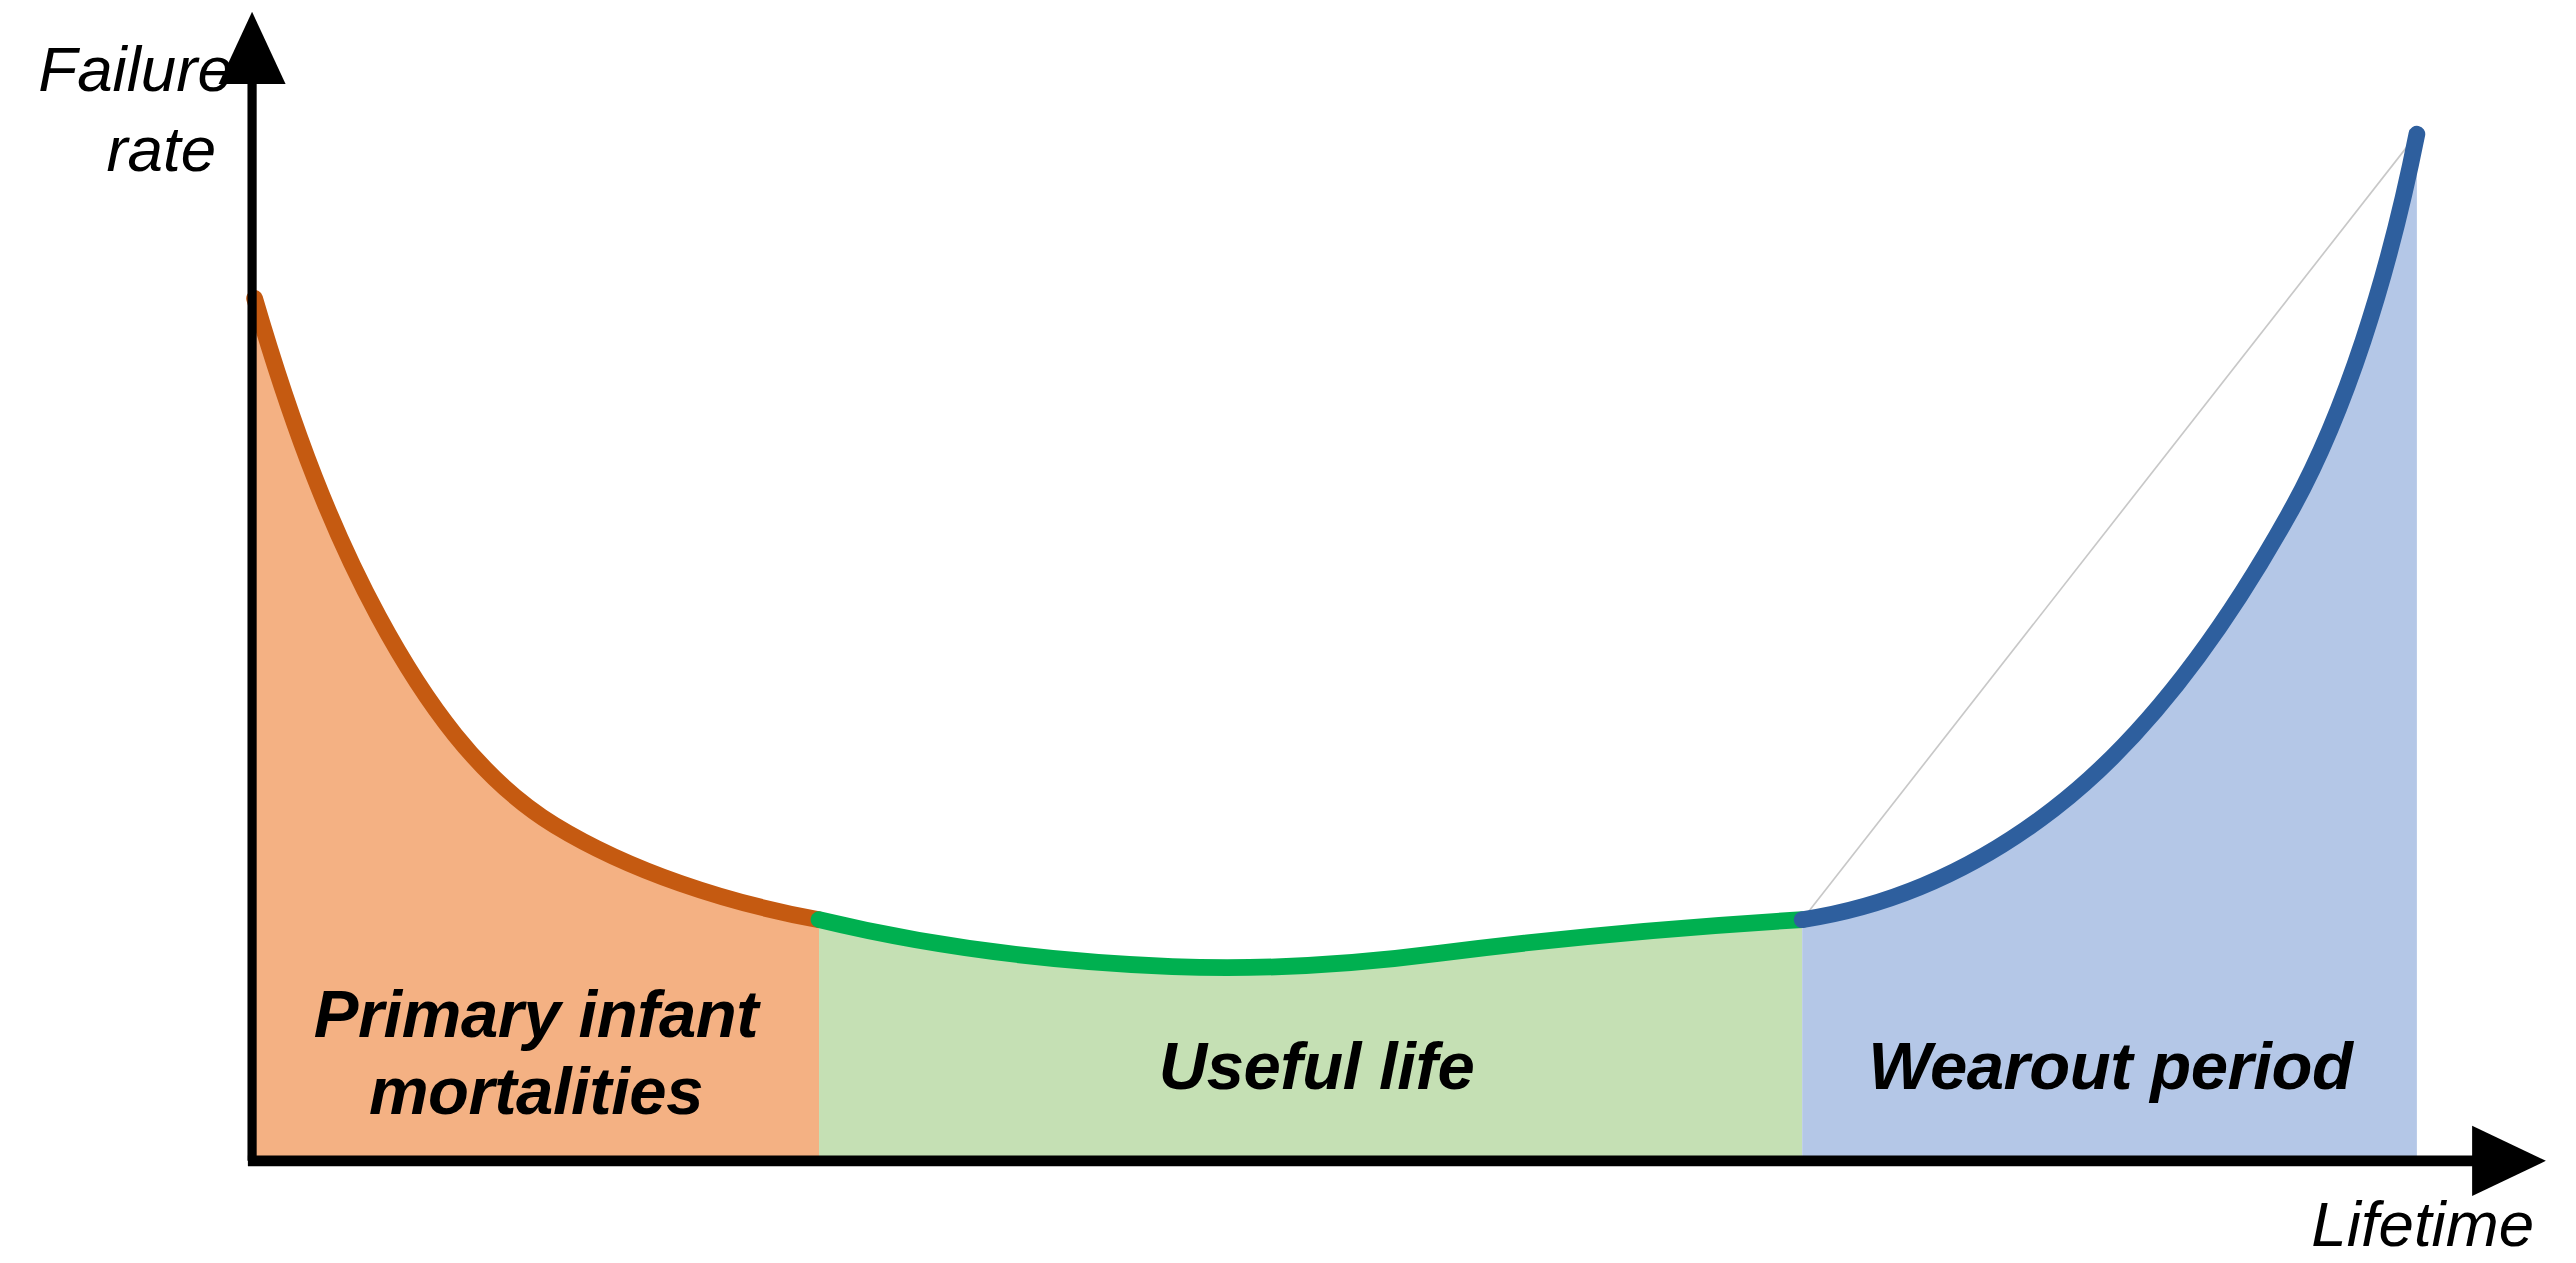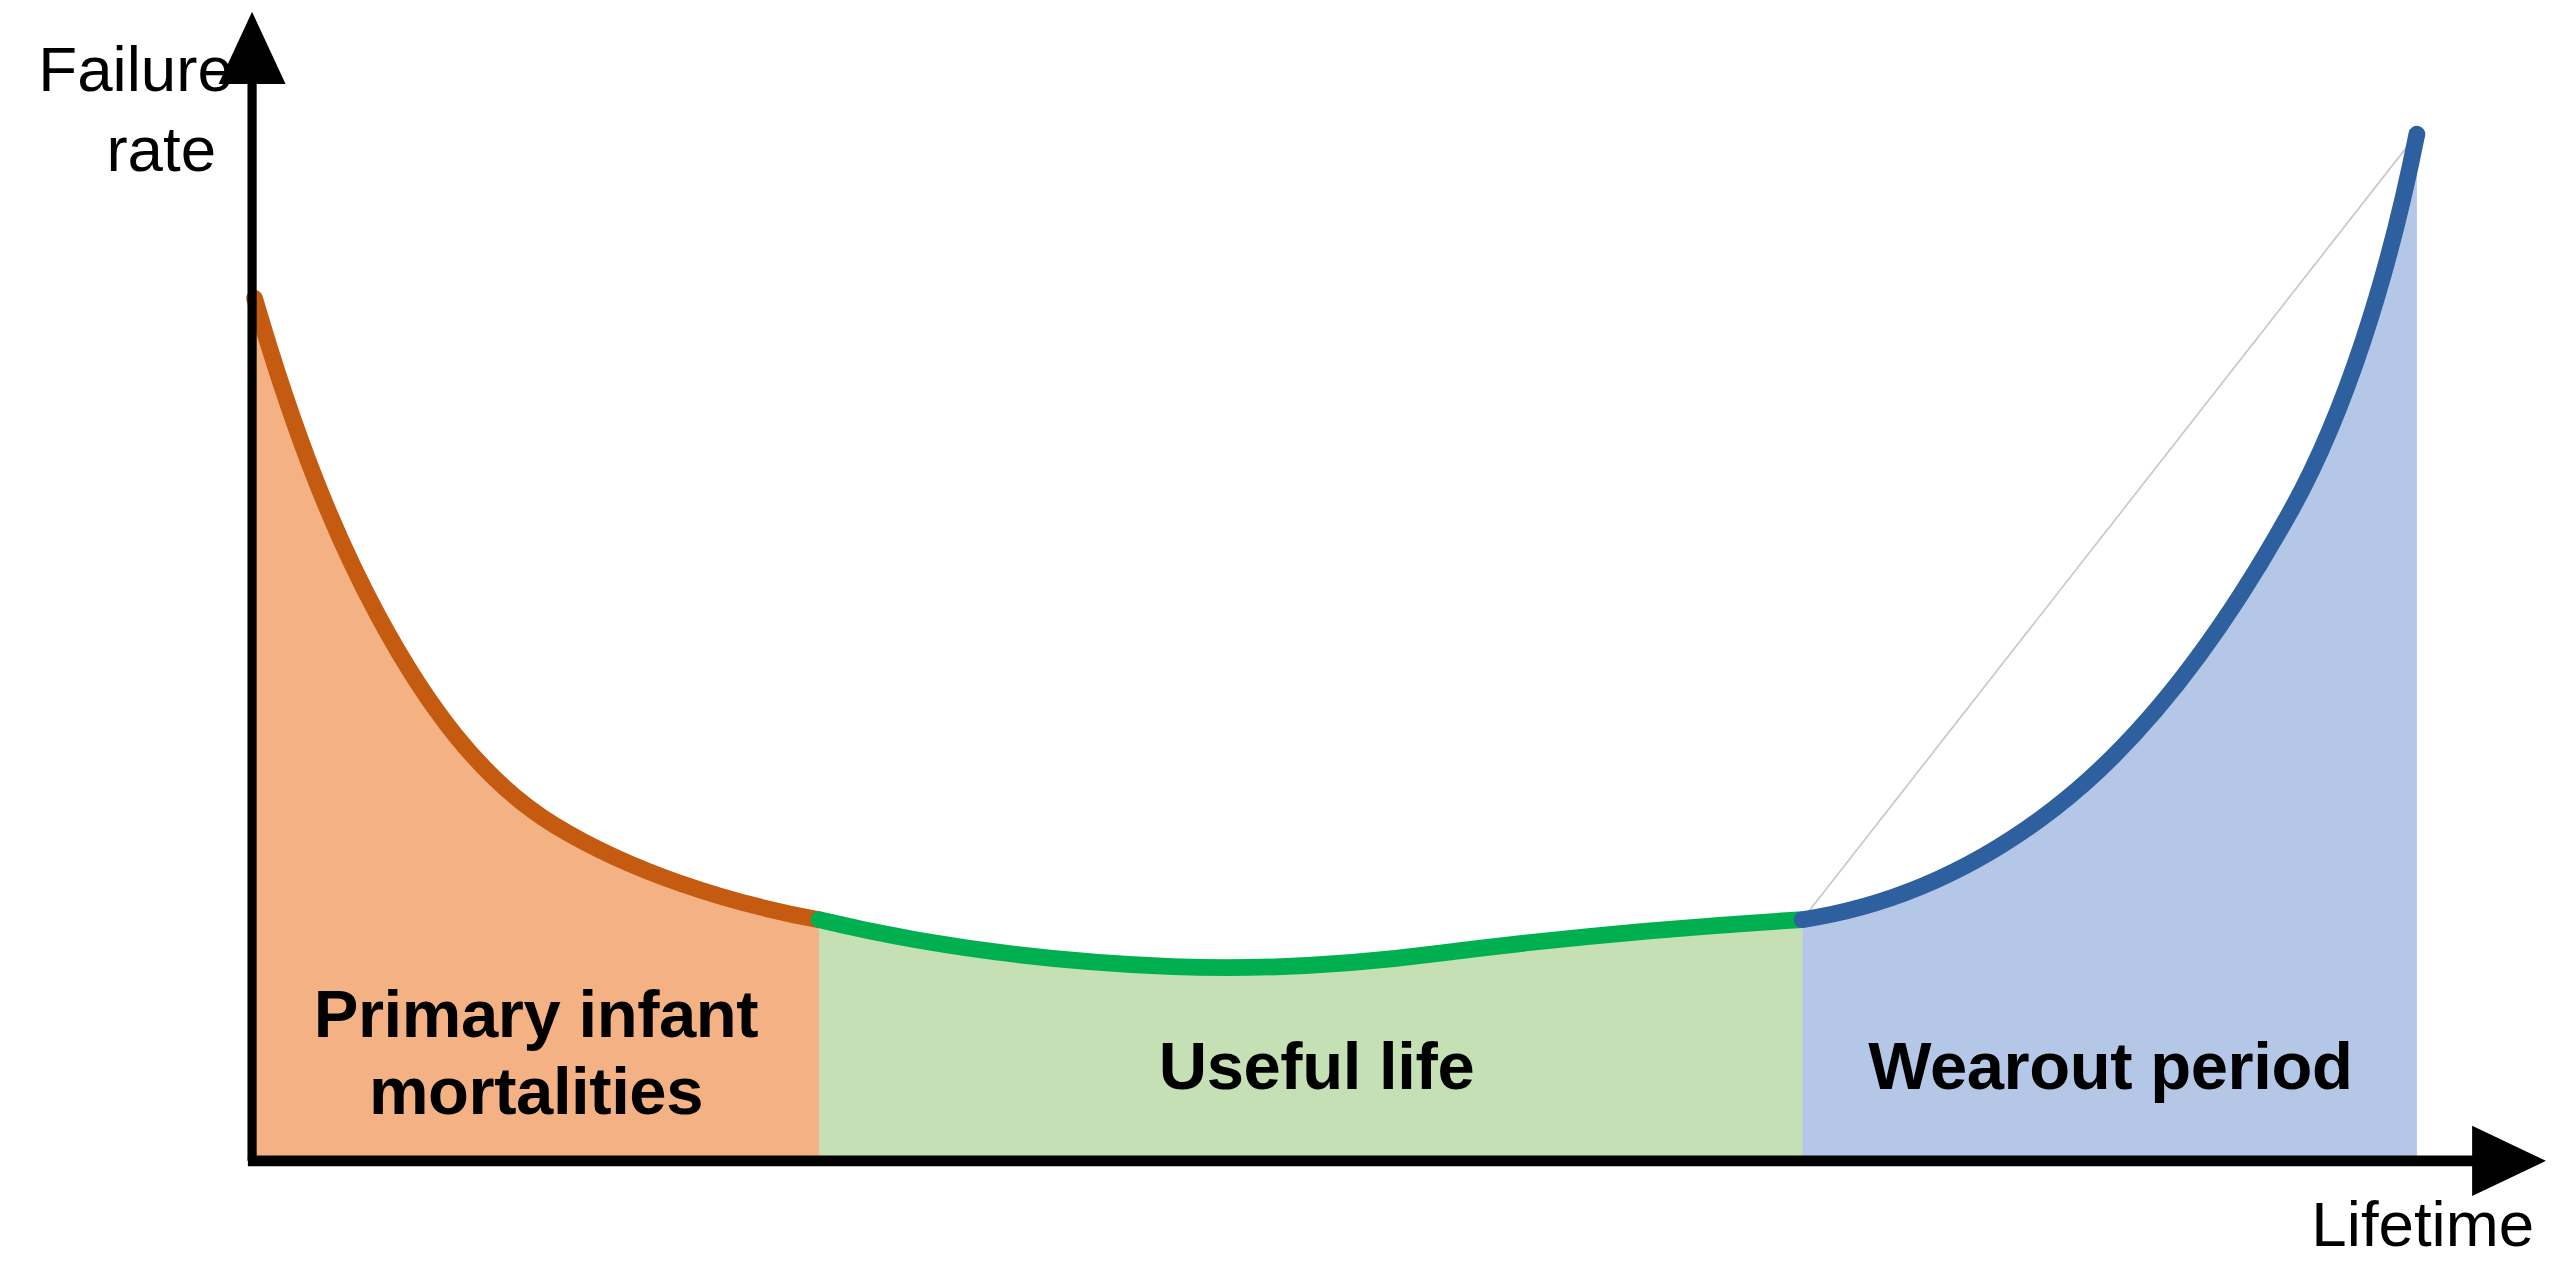--- a/index.html
+++ b/index.html
@@ -12,20 +12,21 @@
     width: 2576px;
     height: 1264px;
     font-family: "Liberation Sans", sans-serif;
     overflow: hidden;
   }
   #figure {
     position: relative;
     width: 2576px;
     height: 1264px;
     background: #ffffff;
+    font-style: italic;
   }
   svg.chart {
     position: absolute;
     top: 0;
     left: 0;
     width: 2576px;
     height: 1264px;
     display: block;
   }
   .axis-label {

